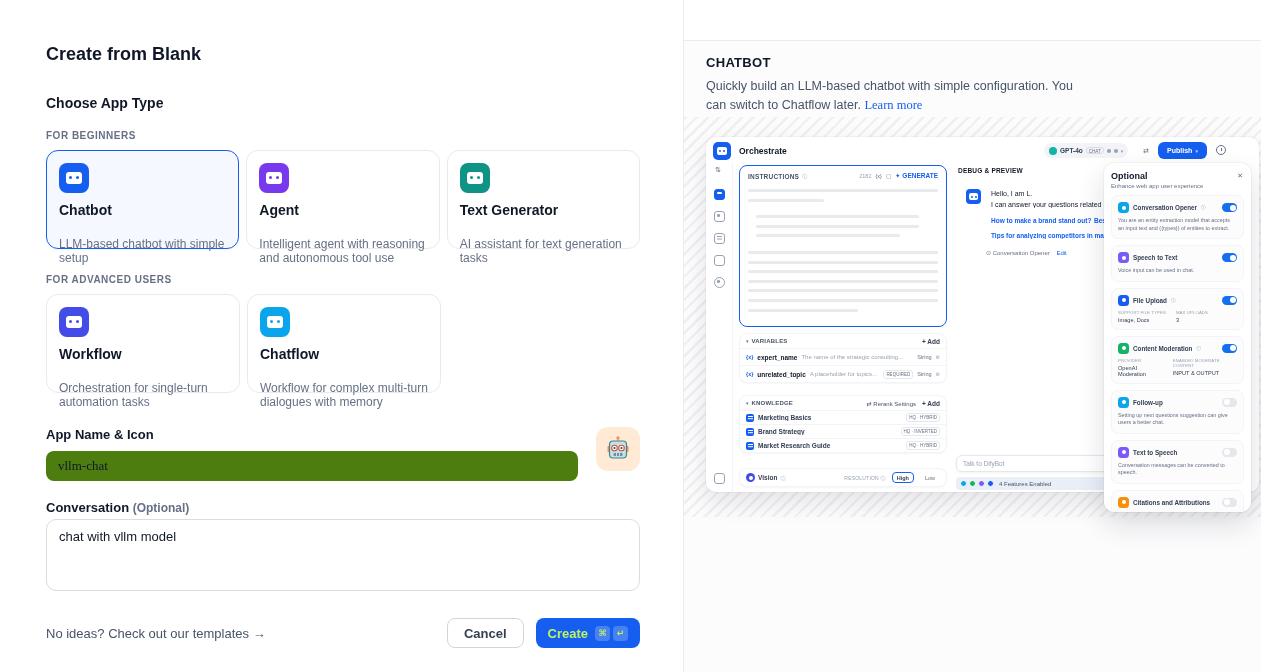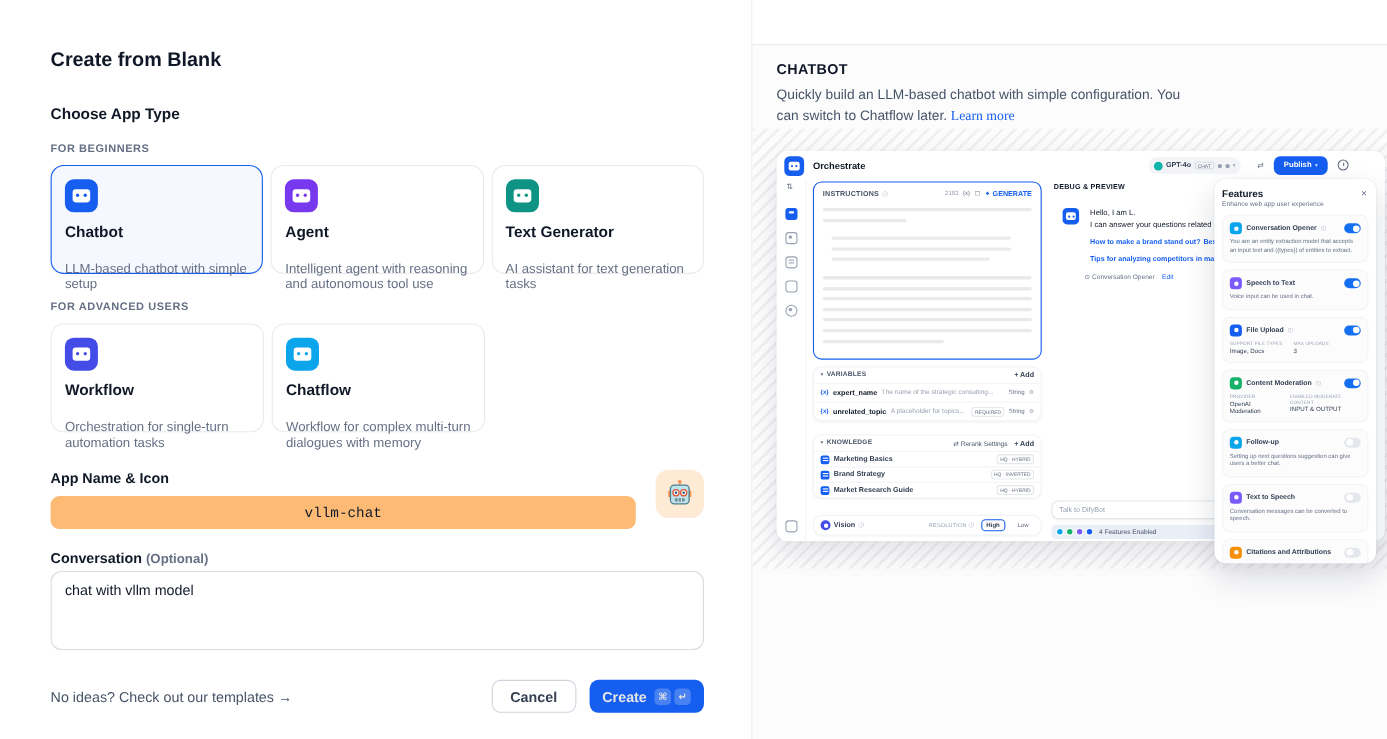--- a/index.html
+++ b/index.html
@@ -22,29 +22,29 @@
   .ic-workflow { background:#444ce7; color:#444ce7; }
   .glyph { width:16px; height:12px; background:#fff; border-radius:3px; position:relative; }
   .glyph::before, .glyph::after { content:""; position:absolute; top:4px; width:3px; height:3px; border-radius:50%; background:currentColor; }
   .glyph::before { left:3px; } .glyph::after { right:3px; }
   .type-title { font-size:14px; font-weight:700; color:#101828; margin-top:9px; }
   .type-desc { font-size:12px; color:#667085; line-height:1.2; margin-top:19px; }
 
   .field-label { font-size:13px; font-weight:700; color:#101828; }
   .opt { font-size:12px; font-weight:700; color:#667085; }
   .name-wrap { position:relative; margin-top:34px; }
-  .name-input { width:532px; height:30px; margin-top:9px; background:#fdba74; border:none; border-radius:8px; font-size:13px; color:#101828; padding:0 12px; font-family:Liberation Mono, monospace; display:block;text-align:center; }
+  .name-input { width:532px; height:30px; margin-top:9px; background:#4d7c0f; border:none; border-radius:8px; font-size:13px; color:#101828; padding:0 12px; font-family:Liberation Serif, serif; display:block; }
   .emoji-box { position:absolute; top:0; right:0; width:44px; height:44px; background:#ffead5; border-radius:12px; display:flex; align-items:center; justify-content:center; cursor:pointer; }
   .desc-label { margin-top:19px; }
   .desc-area { width:594px; height:72px; margin-top:4px; background:#fff; border:1px solid #d9dde3; border-radius:10px; font-size:13px; color:#101828; padding:9px 12px; resize:none; font-family:inherit; display:block; }
   .footer { margin-top:27px; display:flex; align-items:center; justify-content:space-between; }
   .tmpl-link { font-size:13px; color:#475467; cursor:pointer; }
   .btns { display:flex; gap:12px; }
   .btn-cancel { height:30px; padding:0 16px; background:#fff; border:1px solid #d0d5dd; border-radius:8px; font-size:13px; font-weight:700; color:#354052; display:flex; align-items:center; cursor:pointer; font-family:inherit; }
-  .btn-create { height:30px; padding:0 12px; background:#155eef; border:none; border-radius:8px; font-size:13px; font-weight:700; color:#e5e5e5; display:flex; align-items:center; gap:7px; cursor:pointer; font-family:inherit; }
+  .btn-create { height:30px; padding:0 12px; background:#155eef; border:none; border-radius:8px; font-size:13px; font-weight:700; color:#bef264; display:flex; align-items:center; gap:7px; cursor:pointer; font-family:inherit; }
   .keycaps { display:flex; gap:3px; }
   .keycap { width:15px; height:15px; background:rgba(255,255,255,.22); border-radius:4px; font-size:9px; display:flex; align-items:center; justify-content:center; }
 
   
   .right { width:578px; height:672px; background:#fcfcfd; border-left:1px solid #eaecf0; position:relative; }
   .top-strip { height:41px; background:#fff; border-bottom:1px solid #eaecf0; }
   .rp-head { padding:14px 30px 0 22px; }
   .rp-title { font-size:13px; font-weight:700; color:#101828; letter-spacing:.3px; }
   .rp-desc { font-size:12.5px; color:#475467; line-height:1.5; margin-top:7px; max-width:390px; }
   .link { color:#155eef; cursor:pointer;font-family:Liberation Serif, serif; }
@@ -428,21 +428,21 @@
         <span class="fb-dot d1"></span>
         <span class="fb-dot d2"></span>
         <span class="fb-dot d3"></span>
         <span class="fb-dot d4"></span>
         <span class="fb-label">4 Features Enabled</span>
       </div>
     </div>
 
     <div class="features">
       <div class="ft-head">
-        <div class="ft-title">Features</div>
+        <div class="ft-title">Optional</div>
         <div class="ft-sub">Enhance web app user experience</div>
         <span class="ft-close">✕</span>
       </div>
       <div>
 
           <div class="f-card">
             <div class="f-row">
               <span class="f-ic ic-opener"></span>
               <span class="f-title">Conversation Opener</span>
               <span class="f-info">ⓘ</span>

